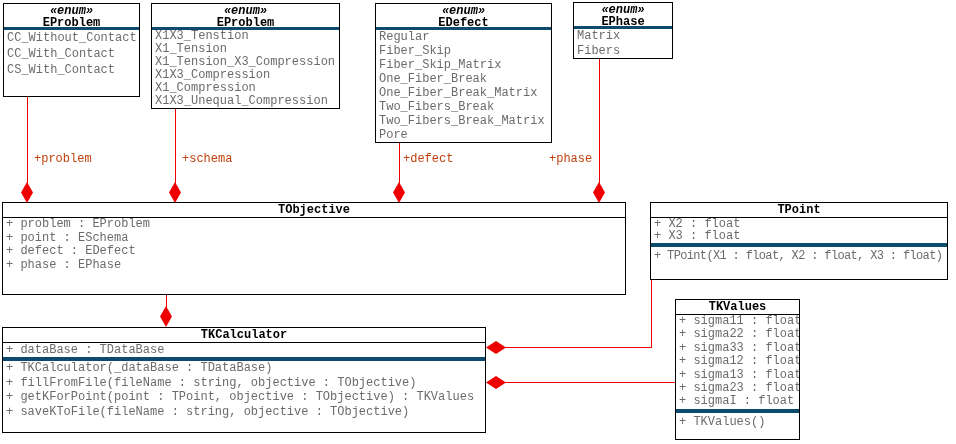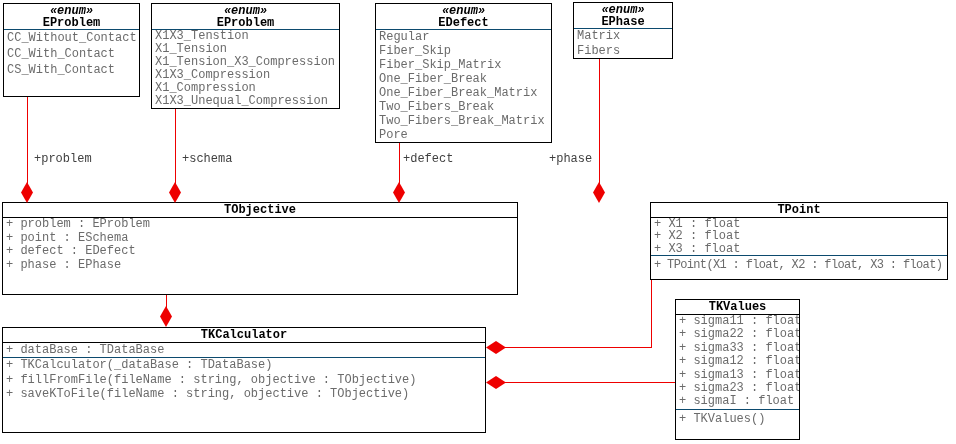--- a/index.html
+++ b/index.html
@@ -11,26 +11,26 @@
   .uml-box{
     position:absolute;border:1px solid #000;background:#fff;
     box-sizing:border-box;font-size:12px;overflow:hidden;
   }
   .uml-title{
     font-weight:bold;text-align:center;color:#000;
     border-bottom:1px solid #000;height:14px;line-height:14px;font-size:12px;
   }
   .enum-title{
     font-weight:bold;text-align:center;color:#000;
-    border-bottom:1px solid #0c4a6e;height:26px;padding-top:1px;box-sizing:border-box;
+    border-bottom:3px solid #0c4a6e;height:26px;padding-top:1px;box-sizing:border-box;
   }
   .enum-title .stereo{font-style:italic;line-height:12px;font-size:12px;}
   .enum-title .ename{line-height:13px;font-size:12px;}
   .uml-row{color:#6b6b6b;padding:0 3px;white-space:pre;overflow:hidden;}
-  .uml-methods{border-top:1px solid #0c4a6e;}
+  .uml-methods{border-top:4px solid #0c4a6e;}
   .b-eproblem .uml-row{line-height:16px;}
   .b-eschema .uml-row{line-height:13px;}
   .b-edefect .uml-row{line-height:14px;}
   .b-ephase .uml-row{line-height:14.5px;}
   .b-tobjective .uml-attrs .uml-row{line-height:13.6px;}
   .b-tobjective .uml-methods .uml-row{line-height:14px;padding-top:3px;}
   .b-tkcalc .uml-attrs .uml-row{line-height:14px;}
   .b-tkcalc .uml-methods .uml-row{line-height:14.6px;}
   .b-tpoint .uml-attrs .uml-row{line-height:12.3px;}
   .b-tpoint .uml-methods .uml-row{line-height:13px;padding-top:3px;}
@@ -42,21 +42,21 @@
   .rel-hline{height:1px;}
   .diamond-v{
     position:absolute;width:12px;height:21px;background:#ee0000;
     clip-path:polygon(50% 0,100% 50%,50% 100%,0 50%);
   }
   .diamond-h{
     position:absolute;width:20px;height:13px;background:#ee0000;
     clip-path:polygon(0 50%,50% 0,100% 50%,50% 100%);
   }
   .rel-label{
-    position:absolute;color:#404040;font-size:12px;white-space:pre;line-height:14px;
+    position:absolute;color:#c2410c;font-size:12px;white-space:pre;line-height:14px;
   }
 </style>
 </head>
 <body>
 
 <div class="uml-box b-eproblem" style="left:3px;top:3px;width:137px;height:94px;">
   <div class="enum-title">
     <div class="stereo">«enum»</div>
     <div class="ename">EProblem</div>
   </div>
@@ -103,46 +103,46 @@
   <div class="enum-title">
     <div class="stereo">«enum»</div>
     <div class="ename">EPhase</div>
   </div>
   <div class="uml-attrs">
     <div class="uml-row">Matrix</div>
     <div class="uml-row">Fibers</div>
   </div>
 </div>
 
-<div class="uml-box b-tobjective" style="left:2px;top:202px;width:516px;height:93px;">
+<div class="uml-box b-tobjective" style="left:2px;top:202px;width:624px;height:93px;">
   <div class="uml-title">TObjective</div>
   <div class="uml-attrs">
     <div class="uml-row">+ problem : EProblem</div>
     <div class="uml-row">+ point : ESchema</div>
     <div class="uml-row">+ defect : EDefect</div>
     <div class="uml-row">+ phase : EPhase</div>
   </div>
 </div>
 
 <div class="uml-box b-tkcalc" style="left:2px;top:327px;width:484px;height:106px;">
   <div class="uml-title">TKCalculator</div>
   <div class="uml-attrs">
     <div class="uml-row">+ dataBase : TDataBase</div>
   </div>
   <div class="uml-methods">
     <div class="uml-row">+ TKCalculator(_dataBase : TDataBase)</div>
     <div class="uml-row">+ fillFromFile(fileName : string, objective : TObjective)</div>
+    <div class="uml-row">+ getKForPoint(point : TPoint, objective : TObjective) : TKValues</div>
     <div class="uml-row">+ saveKToFile(fileName : string, objective : TObjective)</div>
   </div>
 </div>
 
 <div class="uml-box b-tpoint" style="left:650px;top:202px;width:298px;height:78px;">
   <div class="uml-title">TPoint</div>
   <div class="uml-attrs">
-    <div class="uml-row">+ X1 : float</div>
     <div class="uml-row">+ X2 : float</div>
     <div class="uml-row">+ X3 : float</div>
   </div>
   <div class="uml-methods">
     <div class="uml-row squeeze">+ TPoint(X1 : float, X2 : float, X3 : float)</div>
   </div>
 </div>
 
 <div class="uml-box b-tkvalues" style="left:675px;top:299px;width:125px;height:141px;">
   <div class="uml-title">TKValues</div>

